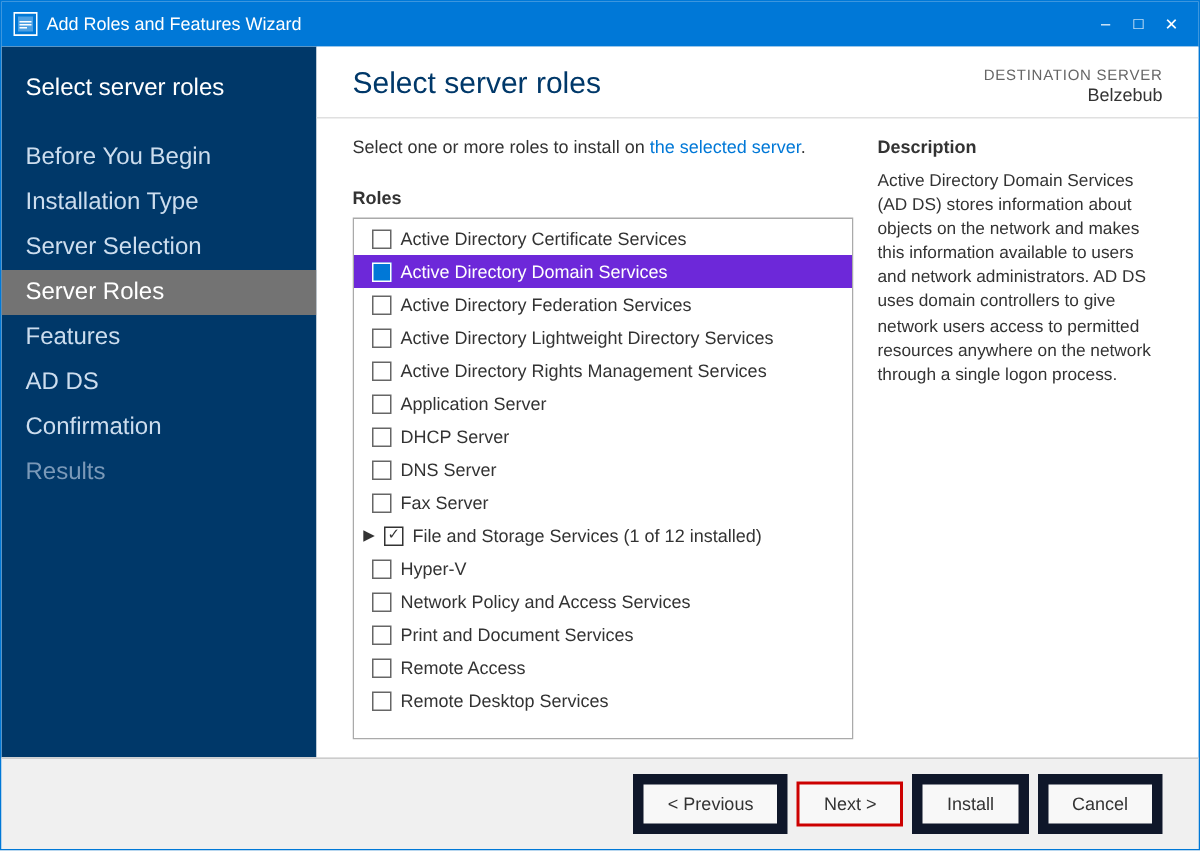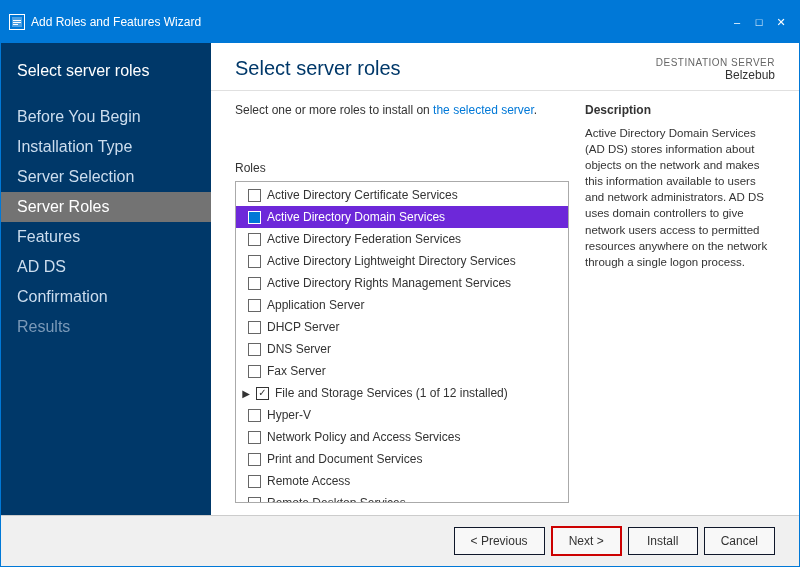--- a/index.html
+++ b/index.html
@@ -20,21 +20,21 @@
       border: 1px solid #0078d7;
     }
 
     .title-bar {
       background: #0078d7;
       color: white;
       display: flex;
       align-items: center;
       justify-content: space-between;
       padding: 6px 8px;
-      height: 42px;
+      height: 30px;
       flex-shrink: 0;
     }
 
     .title-bar-left {
       display: flex;
       align-items: center;
       gap: 6px;
     }
 
     .title-bar-icon {
@@ -177,25 +177,24 @@
       font-size: 12px;
       color: #333;
       margin-bottom: 20px;
     }
 
     .instruction-text a {
       color: #0078d7;
     }
 
     .roles-header {
-      font-weight: 400;
+      font-weight: 700;
       font-size: 12px;
       margin-bottom: 6px;
       color: #333;
-      margin-top: 24px;
     }
 
     .roles-list-container {
       border: 1px solid #aaa;
       flex: 1;
       overflow-y: scroll;
       background: white;
       position: relative;
     }
 
@@ -292,21 +291,21 @@
       justify-content: flex-end;
       gap: 6px;
       flex-shrink: 0;
       align-items: center;
     }
 
     .footer-btn {
       padding: 6px 16px;
       font-size: 12px;
       cursor: pointer;
-      border: 1px solid #0f172a;
+      border: 7px solid #0f172a;
       background: #f8f8f8;
       color: #333;
       min-width: 70px;
       text-align: center;
     }
 
     .footer-btn.primary {
       border: 2px solid #cc0000;
       background: #f8f8f8;
     }

